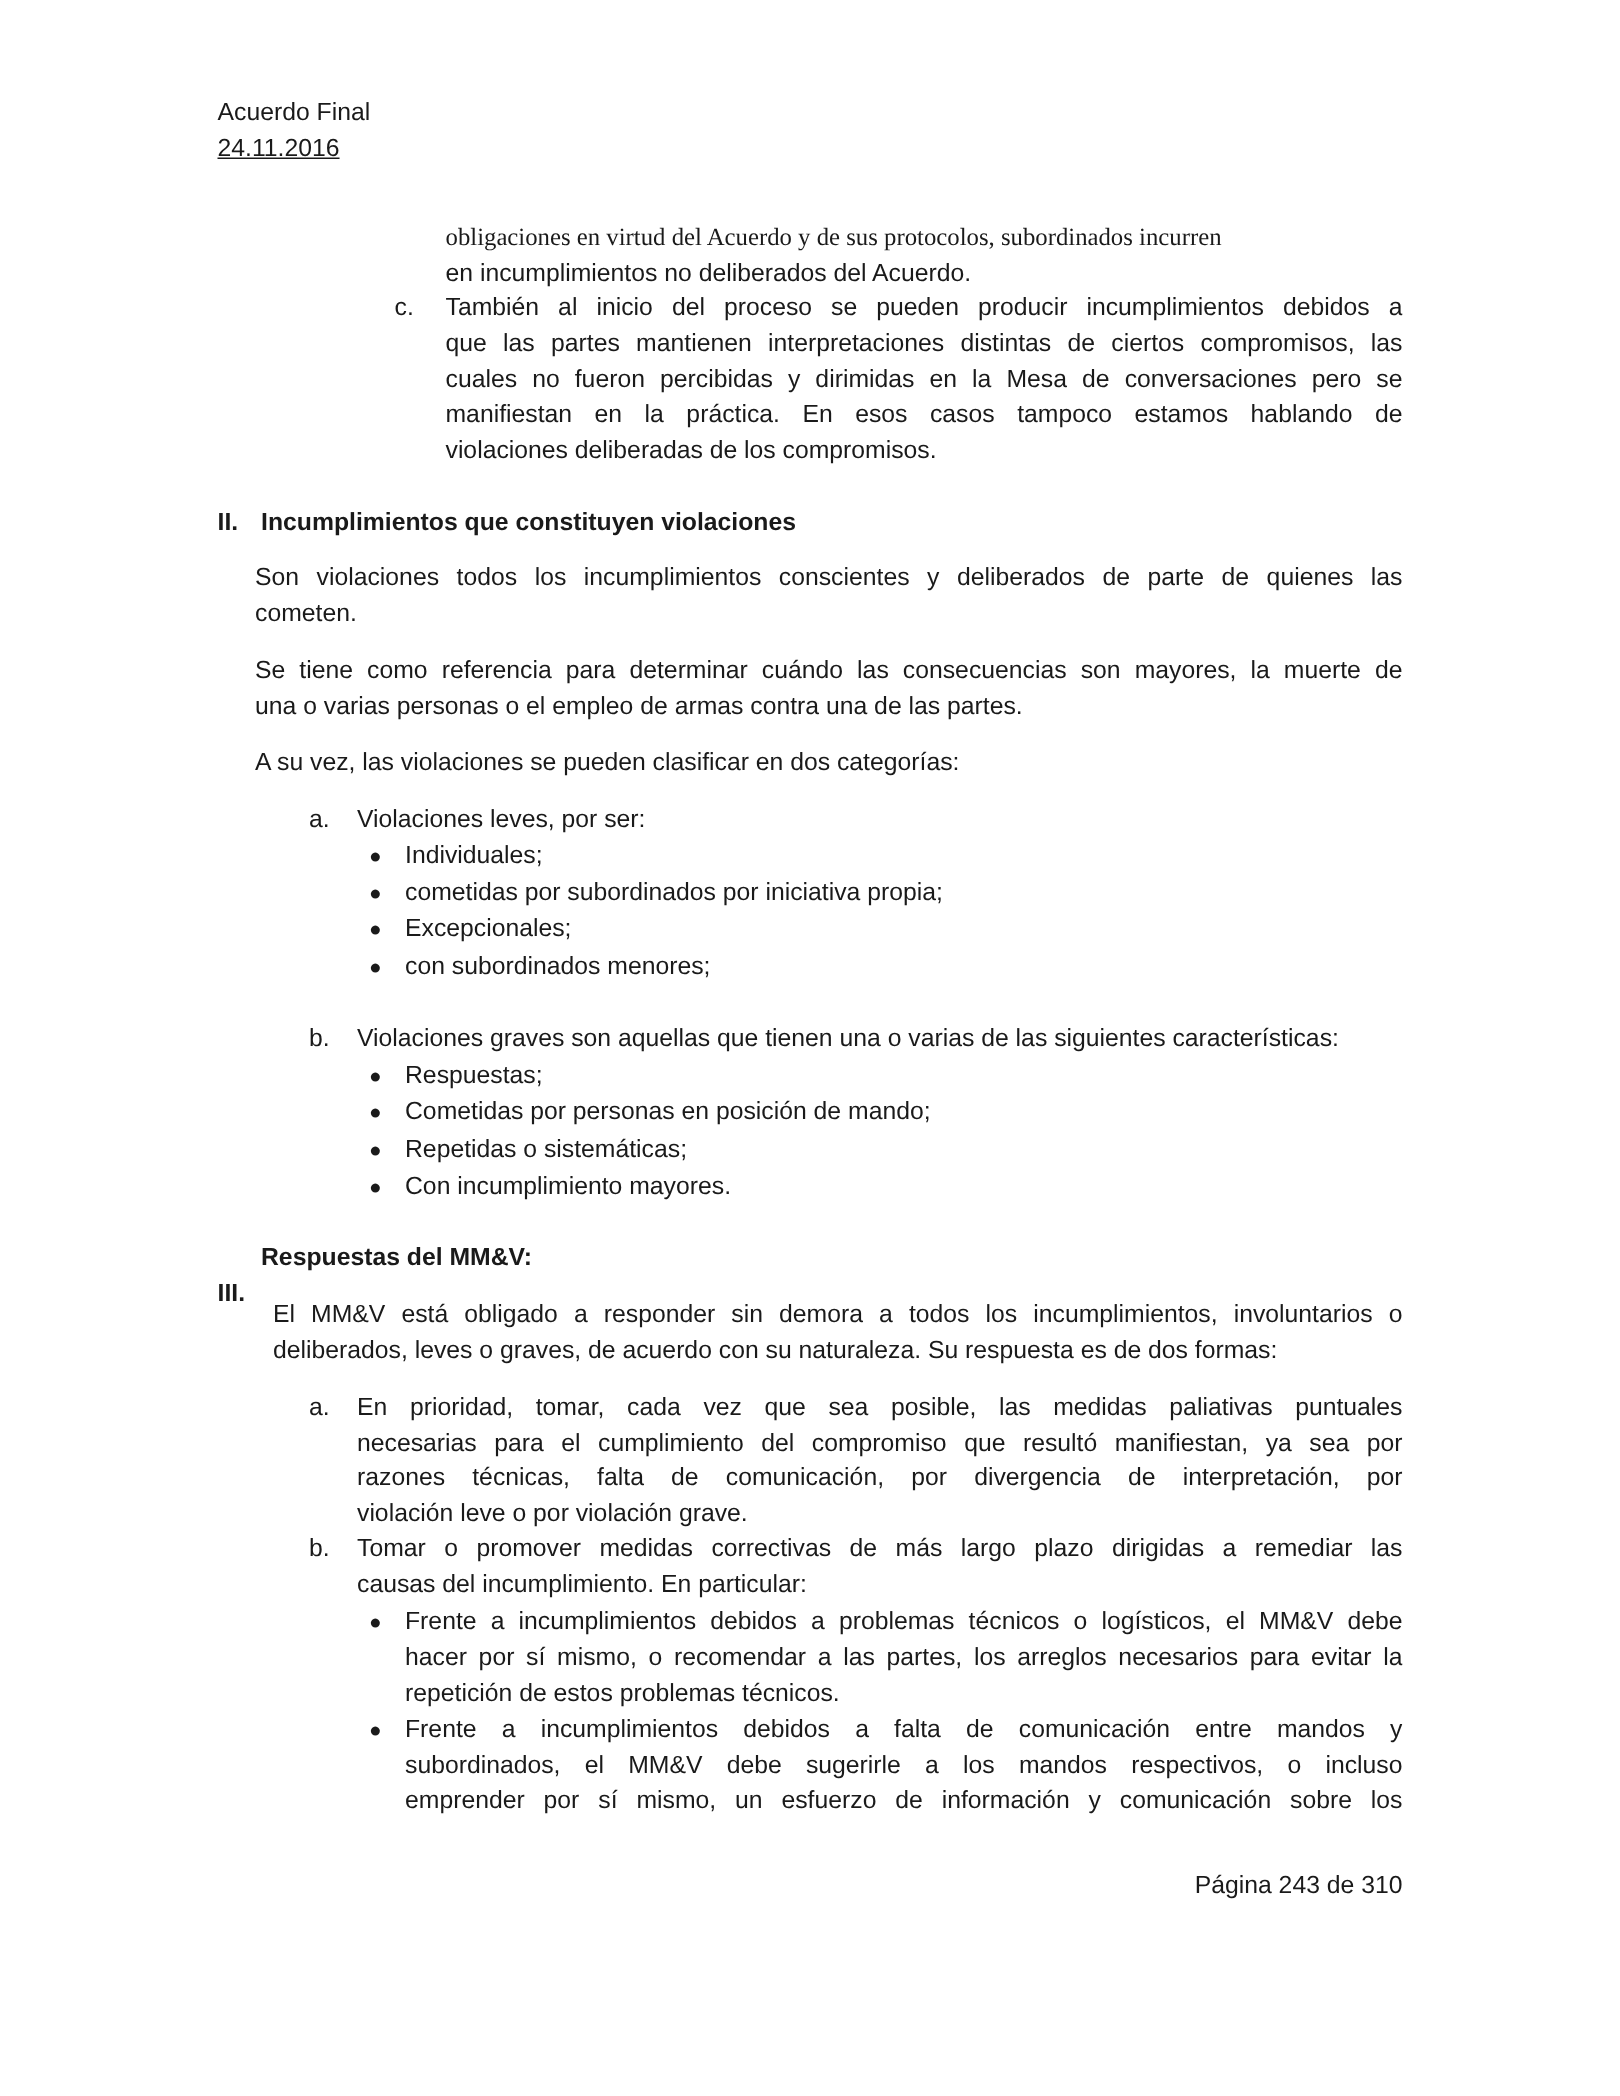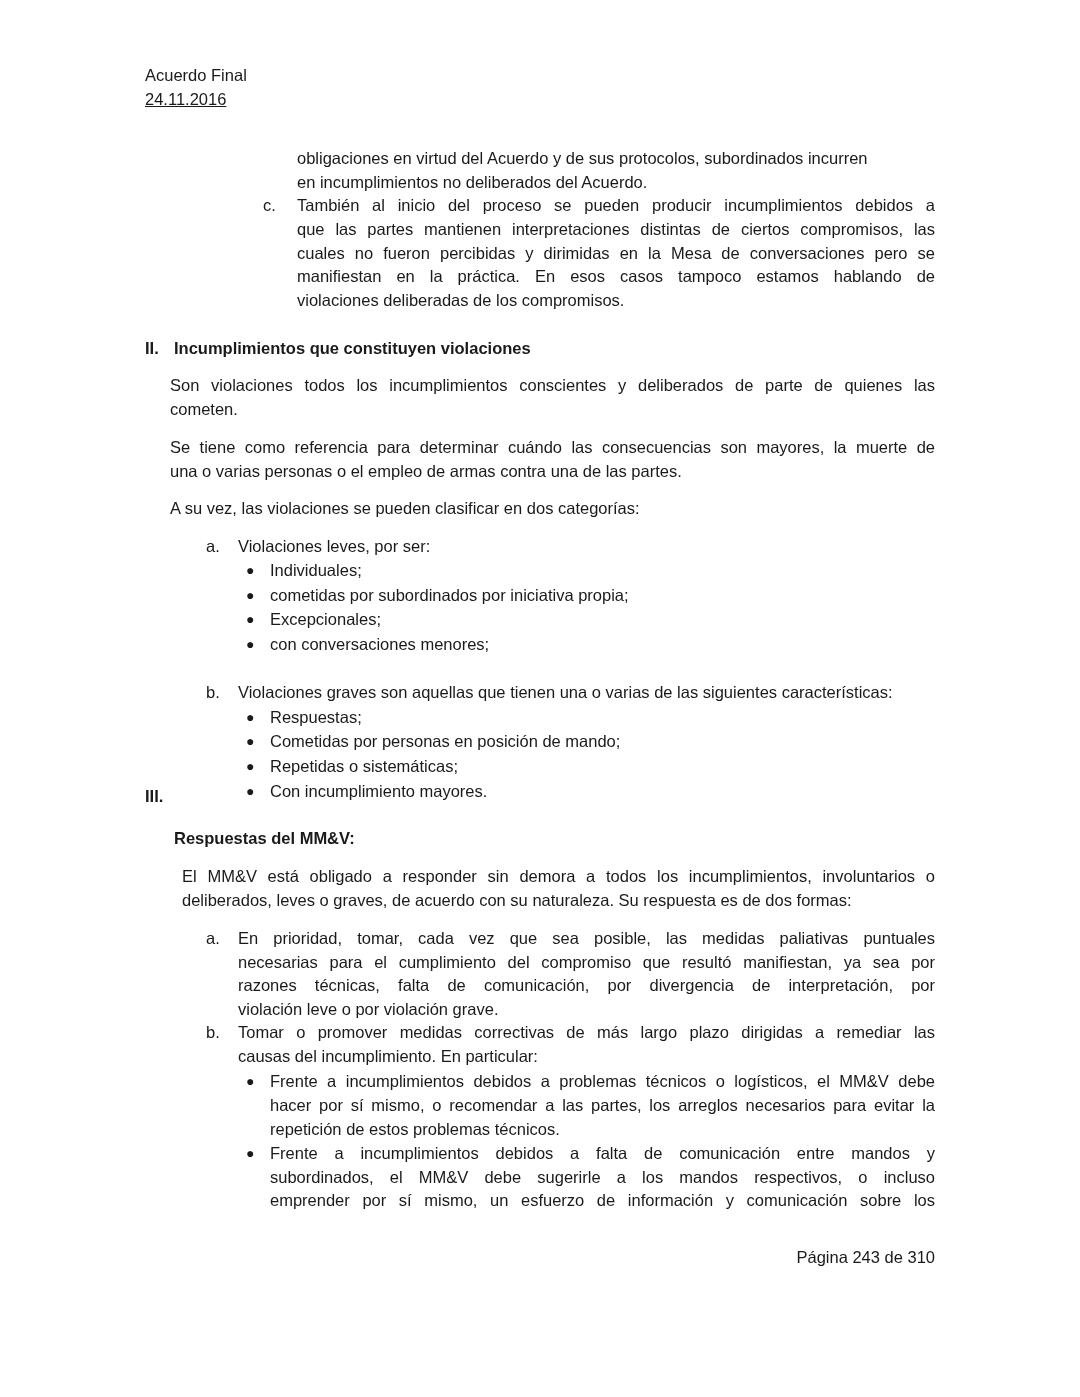--- a/index.html
+++ b/index.html
@@ -1,20 +1,20 @@
 <!DOCTYPE html>
 <html><head>
 <meta charset="utf-8">
 <style>
   html, body { margin:0; padding:0; background:#ffffff; }
   body { width:1080px; height:1397px; position:relative; overflow:hidden;
          font-family:"Liberation Sans", sans-serif; color:#1a1a1a; font-size:16.5px; }
   .line { position:absolute; white-space:nowrap; line-height:24px; height:24px; }
   .bold { font-weight:bold;text-align:right; }
-  .jline { position:absolute; height:24px; line-height:24px; display:flex; justify-content:space-between; }
+  .jline { position:absolute; height:24px; line-height:24px; display:flex; justify-content:space-between;font-family:Liberation Serif, serif; }
   .jline > span { white-space:pre; }
   .bullet { position:absolute; font-size:14px; line-height:24px; }
   .lbl { position:absolute; line-height:24px; }
 </style>
 </head>
 <body>
 
 <div class="line" style="left:145px; top:63px;">Acuerdo Final</div>
 <div class="line" style="left:145px; top:87px;text-decoration:underline;">24.11.2016</div>
 
@@ -48,36 +48,36 @@
 
   <div class="lbl" style="left:206px; top:534px;">a.</div>
   <div class="line" style="left:238px; top:534px;">Violaciones leves, por ser:</div>
   <div class="bullet" style="left:246px; top:558px;">●</div>
   <div class="line" style="left:270px; top:558px;">Individuales;</div>
   <div class="bullet" style="left:246px; top:583px;">●</div>
   <div class="line" style="left:270px; top:583px;">cometidas por  subordinados por iniciativa propia;</div>
   <div class="bullet" style="left:246px; top:607px;">●</div>
   <div class="line" style="left:270px; top:607px;">Excepcionales;</div>
   <div class="bullet" style="left:246px; top:632px;">●</div>
-  <div class="line" style="left:270px; top:632px;">con conversaciones menores;</div>
+  <div class="line" style="left:270px; top:632px;">con subordinados menores;</div>
 
   <div class="lbl" style="left:206px; top:680px;">b.</div>
   <div class="line" style="left:238px; top:680px;">Violaciones graves son aquellas que tienen una o varias de las siguientes características:</div>
   <div class="bullet" style="left:246px; top:705px;">●</div>
   <div class="line" style="left:270px; top:705px;">Respuestas;</div>
   <div class="bullet" style="left:246px; top:729px;">●</div>
   <div class="line" style="left:270px; top:729px;">Cometidas por personas en posición de mando;</div>
   <div class="bullet" style="left:246px; top:754px;">●</div>
   <div class="line" style="left:270px; top:754px;">Repetidas o sistemáticas;</div>
   <div class="bullet" style="left:246px; top:779px;">●</div>
   <div class="line" style="left:270px; top:779px;">Con incumplimiento mayores.</div>
 </div>
 
 <div>
-  <div class="line bold" style="left:145px; top:784px;">III.</div>
+  <div class="line bold" style="left:145px; top:850px;">III.</div>
   <div class="line bold" style="left:174px; top:826px;">Respuestas del MM&amp;V:</div>
 
   <div class="line" style="left: 182px; top: 864px; width: 753px; text-align: justify; text-align-last: justify; white-space: normal; overflow: hidden;">El MM&amp;V está obligado a responder sin demora a todos los incumplimientos, involuntarios o</div>
   <div class="line" style="left:182px; top:888px;">deliberados, leves o graves, de acuerdo  con su naturaleza.  Su respuesta es de dos formas:</div>
 
   <div class="lbl" style="left:206px; top:926px;">a.</div>
   <div class="line" style="left: 238px; top: 926px; width: 697px; text-align: justify; text-align-last: justify; white-space: normal; overflow: hidden;">En prioridad,  tomar, cada vez que sea posible, las medidas paliativas puntuales</div>
   <div class="line" style="left: 238px; top: 950px; width: 697px; text-align: justify; text-align-last: justify; white-space: normal; overflow: hidden;">necesarias para el cumplimiento del compromiso que resultó manifiestan, ya sea  por</div>
   <div class="line" style="left: 238px; top: 973px; width: 697px; text-align: justify; text-align-last: justify; white-space: normal; overflow: hidden;">razones técnicas, falta de comunicación, por divergencia de interpretación, por</div>
   <div class="line" style="left:238px; top:997px;">violación leve o por violación grave.</div>

